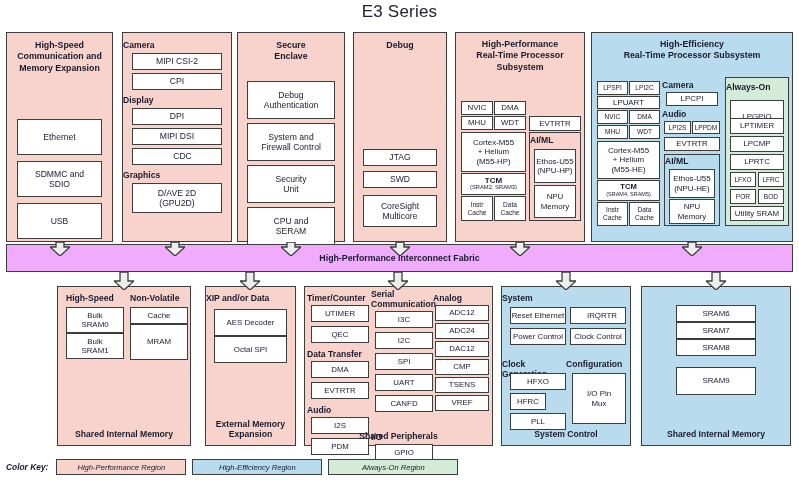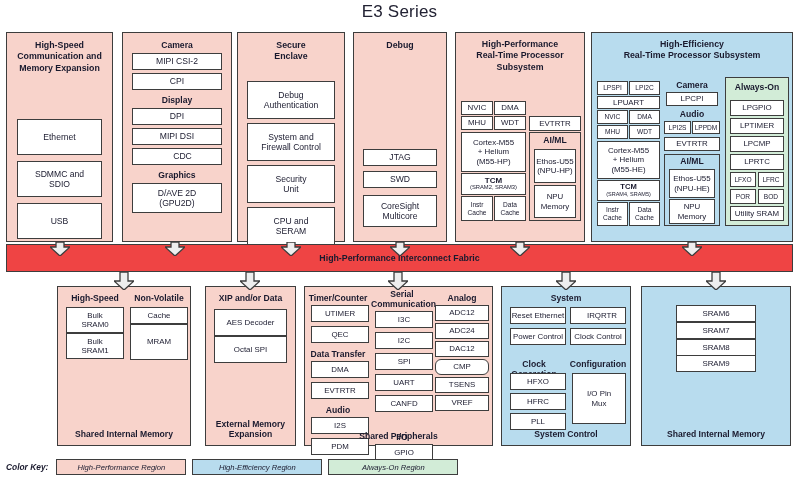--- a/index.html
+++ b/index.html
@@ -16,32 +16,32 @@
   .he{background:#b8dcee;border:1.6px solid #3d3d3d;}
 
   
   .box{background:#ffffff;border:1.4px solid #3d3d3d;display:flex;
        align-items:center;justify-content:center;text-align:center;
        font-size:8.6px;line-height:1.18;box-sizing:border-box;}
   .box.sm{font-size:7.9px;}
   .box.xs{font-size:6.6px;}
 
   
-  .ghead{font-size:8.6px;font-weight:bold;text-align:center;line-height:1.2;}
+  .ghead{font-size:8.6px;font-weight:bold;line-height:1.2;}
   .rhead{font-size:8.8px;font-weight:bold;text-align:center;line-height:1.28;}
   .rfoot{font-size:8.6px;font-weight:bold;text-align:center;}
 
   
   .sub-hp{background:#f8d3cb;border:1.4px solid #3d3d3d;}
   .sub-he{background:#b8dcee;border:1.4px solid #3d3d3d;}
   .sub-ao{background:#d2ecd7;border:1.4px solid #3d3d3d;}
 
   
   #interconnect{left:6px;top:244px;width:787px;height:28px;
-                background:#ef4444;border:1.6px solid #3d3d3d;
+                background:#f0abfc;border:1.6px solid #3d3d3d;
                 display:flex;align-items:center;justify-content:center;
                 font-size:8.8px;font-weight:bold;}
 
   
   .arrow{position:absolute;width:20px;}
   .arrow svg{display:block;}
 
   
   #legend{left:6px;top:459px;display:flex;align-items:center;gap:6px;}
   #legend .lk{font-size:8.4px;font-style:italic;font-weight:bold;margin-right:2px;}
@@ -126,21 +126,21 @@
     <div class="box abs xs" style="left: 72px; top: 88px; width: 27px; height: 13px;">LPI2S</div>
     <div class="box abs xs" style="left: 100px; top: 88px; width: 28px; height: 13px;">LPPDM</div>
     <div class="box abs sm" style="left: 72px; top: 104px; width: 56px; height: 14px;">EVTRTR</div>
     <div class="abs sub-he" style="left: 72px; top: 121px; width: 56px; height: 72px;">
       <div class="ghead abs" style="left: 0px; top: 1px; width: 54px;">AI/ML</div>
       <div class="box abs sm" style="left: 4px; top: 14px; width: 46px; height: 29px;">Ethos-U55<br>(NPU-HE)</div>
       <div class="box abs sm" style="left: 4px; top: 44px; width: 46px; height: 25px;">NPU<br>Memory</div>
     </div>
     <div class="abs sub-ao" style="left: 133px; top: 44px; width: 64px; height: 149px;">
       <div class="ghead abs" style="left: 0px; top: 4px; width: 62px;">Always-On</div>
-      <div class="box abs sm" style="left: 4px; top: 22px; width: 54px; height: 16px;">LPGPIO</div>
+      <div class="box abs sm" style="left: 4px; top: 22px; width: 54px; height: 33px;">LPGPIO</div>
       <div class="box abs sm" style="left: 4px; top: 40px; width: 54px; height: 16px;">LPTIMER</div>
       <div class="box abs sm" style="left: 4px; top: 58px; width: 54px; height: 16px;">LPCMP</div>
       <div class="box abs sm" style="left: 4px; top: 76px; width: 54px; height: 16px;">LPRTC</div>
       <div class="box abs xs" style="left: 4px; top: 94px; width: 26px; height: 15px;">LFXO</div>
       <div class="box abs xs" style="left: 32px; top: 94px; width: 26px; height: 15px;">LFRC</div>
       <div class="box abs xs" style="left: 4px; top: 111px; width: 26px; height: 15px;">POR</div>
       <div class="box abs xs" style="left: 32px; top: 111px; width: 26px; height: 15px;">BOD</div>
       <div class="box abs sm" style="left: 4px; top: 128px; width: 54px; height: 15px;">Utility SRAM</div>
     </div>
   </div>
@@ -177,44 +177,44 @@
     <div class="box abs sm" style="left: 70px; top: 45px; width: 58px; height: 17px;">I2C</div>
     <div class="box abs sm" style="left: 70px; top: 66px; width: 58px; height: 17px;">SPI</div>
     <div class="box abs sm" style="left: 70px; top: 87px; width: 58px; height: 17px;">UART</div>
     <div class="box abs sm" style="left: 70px; top: 108px; width: 58px; height: 17px;">CANFD</div>
     <div class="ghead abs" style="left: 66px; top: 145px; width: 62px;">I/O</div>
     <div class="box abs sm" style="left: 70px; top: 157px; width: 58px; height: 17px;">GPIO</div>
     <div class="ghead abs" style="left: 128px; top: 6px; width: 58px;">Analog</div>
     <div class="box abs sm" style="left: 130px; top: 18px; width: 54px; height: 16px;">ADC12</div>
     <div class="box abs sm" style="left: 130px; top: 36px; width: 54px; height: 16px;">ADC24</div>
     <div class="box abs sm" style="left: 130px; top: 54px; width: 54px; height: 16px;">DAC12</div>
-    <div class="box abs sm" style="left: 130px; top: 72px; width: 54px; height: 16px; border-radius: 6px;">CMP</div>
+    <div class="box abs sm" style="left: 130px; top: 72px; width: 54px; height: 16px;">CMP</div>
     <div class="box abs sm" style="left: 130px; top: 90px; width: 54px; height: 16px;">TSENS</div>
     <div class="box abs sm" style="left: 130px; top: 108px; width: 54px; height: 16px;">VREF</div>
     <div class="rfoot abs" style="left: 0px; bottom: 4px; width: 187px;">Shared Peripherals</div>
   </div>
 <div class="abs he" id="r-sys" style="left:501px;top:286px;width:130px;height:160px;">
     <div class="ghead abs" style="left: 0px; top: 6px; width: 128px;">System</div>
     <div class="box abs sm" style="left: 8px; top: 20px; width: 56px; height: 17px;">Reset Ethernet</div>
     <div class="box abs sm" style="left: 68px; top: 20px; width: 56px; height: 17px; padding-left: 8px;">IRQRTR</div>
     <div class="box abs sm" style="left: 8px; top: 41px; width: 56px; height: 17px;">Power Control</div>
     <div class="box abs sm" style="left: 68px; top: 41px; width: 56px; height: 17px;">Clock Control</div>
     <div class="ghead abs" style="left: 0px; top: 72px; width: 64px;">Clock Generation</div>
     <div class="box abs sm" style="left: 8px; top: 86px; width: 56px; height: 17px;">HFXO</div>
-    <div class="box abs sm" style="left: 8px; top: 106px; width: 56px; height: 17px;">HFRC</div>
+    <div class="box abs sm" style="left: 8px; top: 106px; width: 36px; height: 17px;">HFRC</div>
     <div class="box abs sm" style="left: 8px; top: 126px; width: 56px; height: 17px;">PLL</div>
     <div class="ghead abs" style="left: 64px; top: 72px; width: 64px;">Configuration</div>
     <div class="box abs sm" style="left: 70px; top: 86px; width: 54px; height: 51px;">I/O Pin<br>Mux</div>
     <div class="rfoot abs" style="left: 0px; bottom: 6px; width: 128px;">System Control</div>
   </div>
 <div class="abs he" id="r-simR" style="left:641px;top:286px;width:150px;height:160px;">
     <div class="box abs sm" style="left: 34px; top: 18px; width: 80px; height: 17px;">SRAM6</div>
     <div class="box abs sm" style="left: 34px; top: 35px; width: 80px; height: 17px;">SRAM7</div>
     <div class="box abs sm" style="left: 34px; top: 52px; width: 80px; height: 17px;">SRAM8</div>
-    <div class="box abs sm" style="left: 34px; top: 68px; width: 80px; height: 17px;">SRAM9</div>
+    <div class="box abs sm" style="left: 34px; top: 80px; width: 80px; height: 28px;">SRAM9</div>
     <div class="rfoot abs" style="left: 0px; bottom: 6px; width: 148px;">Shared Internal Memory</div>
   </div>
 
 <div class="abs" id="legend">
   <span class="lk">Color Key:</span>
   <span class="chip" id="lg0" style="background: rgb(248, 211, 203);">High-Performance Region</span>
   <span class="chip" id="lg1" style="background: rgb(184, 220, 238);">High-Efficiency Region</span>
   <span class="chip" id="lg2" style="background: rgb(210, 236, 215);">Always-On Region</span>
 </div>
 

